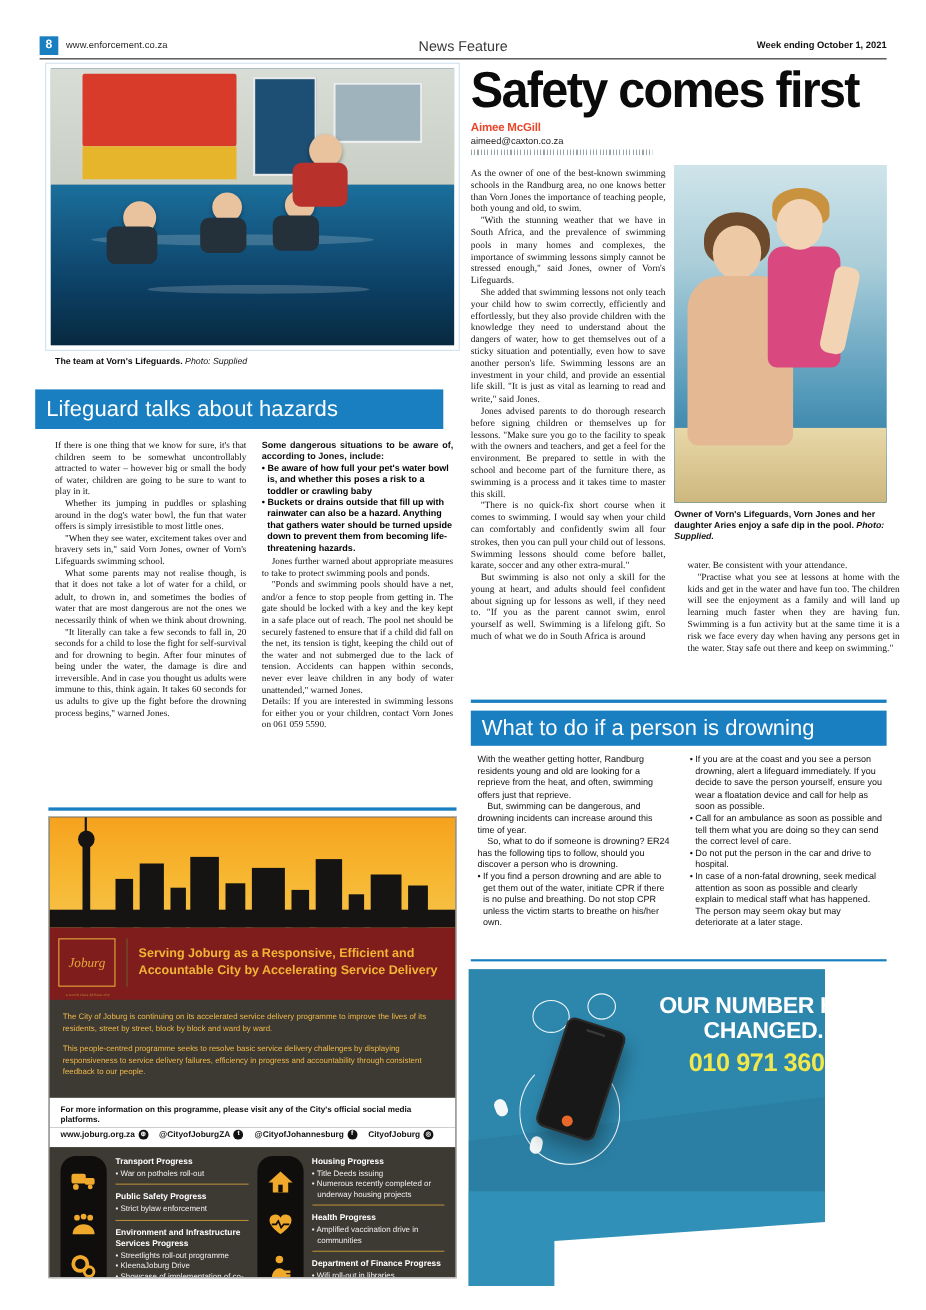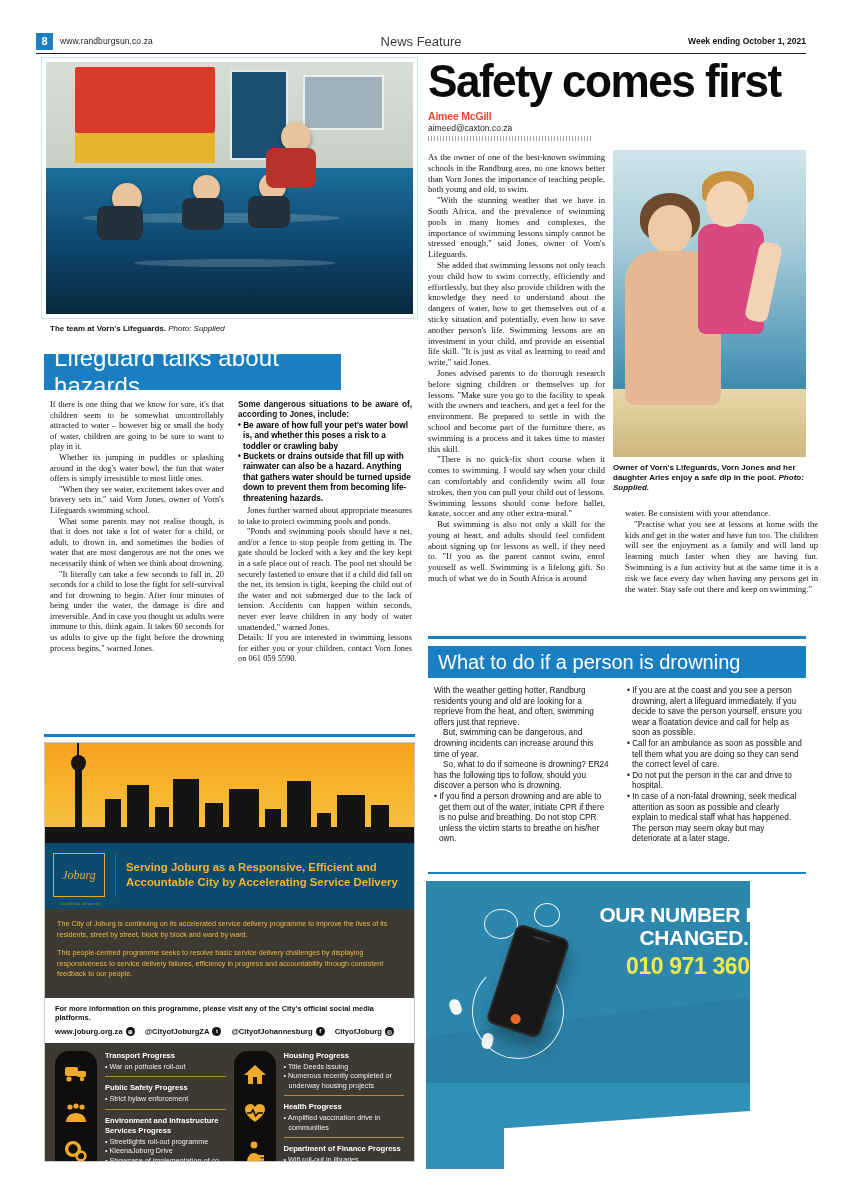--- a/index.html
+++ b/index.html
@@ -73,22 +73,22 @@
     font-weight:bold;
   }
   .caption em { font-weight:normal; font-style:italic; }
 
   .blue-band {
     background:#1a7fc1; color:#fff;
     font-family:"Liberation Sans", sans-serif; font-weight:300;
     display:flex; align-items:center; padding-left:10px;
   }
   .band-lifeguard {
-    position:absolute; left:44px; top:354px; width:297px; height:36px;
-    font-size:24px; letter-spacing:.1px;
+    position:absolute; left:32px; top:354px; width:371px; height:36px;
+    font-size:20px; letter-spacing:.1px;
   }
   .band-drowning {
     position:absolute; left:428px; top:646px; width:378px; height:32px;
     font-size:20px;
   }
 
   .hz-cols {
     position:absolute; left:50px; top:400px; width:362px; height:330px;
     column-count:2; column-gap:14px;
   }
@@ -195,21 +195,21 @@
   .jb-skyline{
     position:relative; height:100px; width:100%;
     background:linear-gradient(180deg,#f6a21e 0%,#f7b731 55%,#f6c24a 100%);
   }
   .jb-sil{position:absolute;bottom:0;background:#161412;}
   .jb-tower{position:absolute;bottom:0;left:30px;width:7px;height:78px;background:#161412;}
   .jb-tower::before{content:"";position:absolute;top:-10px;left:-4px;width:15px;height:16px;
     background:#161412;border-radius:50%;}
   .jb-tower::after{content:"";position:absolute;top:-26px;left:2px;width:2px;height:18px;background:#161412;}
   .jb-band{
-    background:#0c4a6e; display:flex; align-items:center; padding:10px 10px 12px 8px; gap:10px;
+    background:#7f1d1d; display:flex; align-items:center; padding:10px 10px 12px 8px; gap:10px;
   }
   .jb-logo{
     width:52px;height:44px;border:1.6px solid #e8a93a;display:flex;align-items:center;
     justify-content:center;color:#e8a93a;font-family:"Liberation Serif",serif;
     font-size:12px;font-style:italic;flex:none;position:relative;
   }
   .jb-logo span.sub{position:absolute;bottom:-10px;left:0;width:52px;text-align:center;
     font-size:3.4px;font-style:normal;color:#c08e2e;letter-spacing:.2px;}
   .jb-divider{width:1px;align-self:stretch;background:#6a5a33;}
   .jb-tagline{
@@ -283,21 +283,21 @@
   .sunlogo .sn{font-family:"Liberation Sans", sans-serif;font-weight:bold;
     font-size:58px;line-height:48px;color:#1769b5;letter-spacing:-2px;}
 </style>
 </head>
 <body>
 
 <div class="page">
 
   <div class="masthead">
     <div class="pagenum">8</div>
-    <div class="siteurl">www.randburgsun.co.za</div>
+    <div class="siteurl">www.enforcement.co.za</div>
     <div class="section-name">News Feature</div>
     <div class="weekending">Week ending October 1, 2021</div>
   </div>
   <div class="rule-top"></div>
 
   <div class="photo-frame-outer"></div>
   <div class="photo-main">
     <div class="pool-wall"></div>
     <div class="pool-red"></div>
     <div class="pool-yellow"></div>

